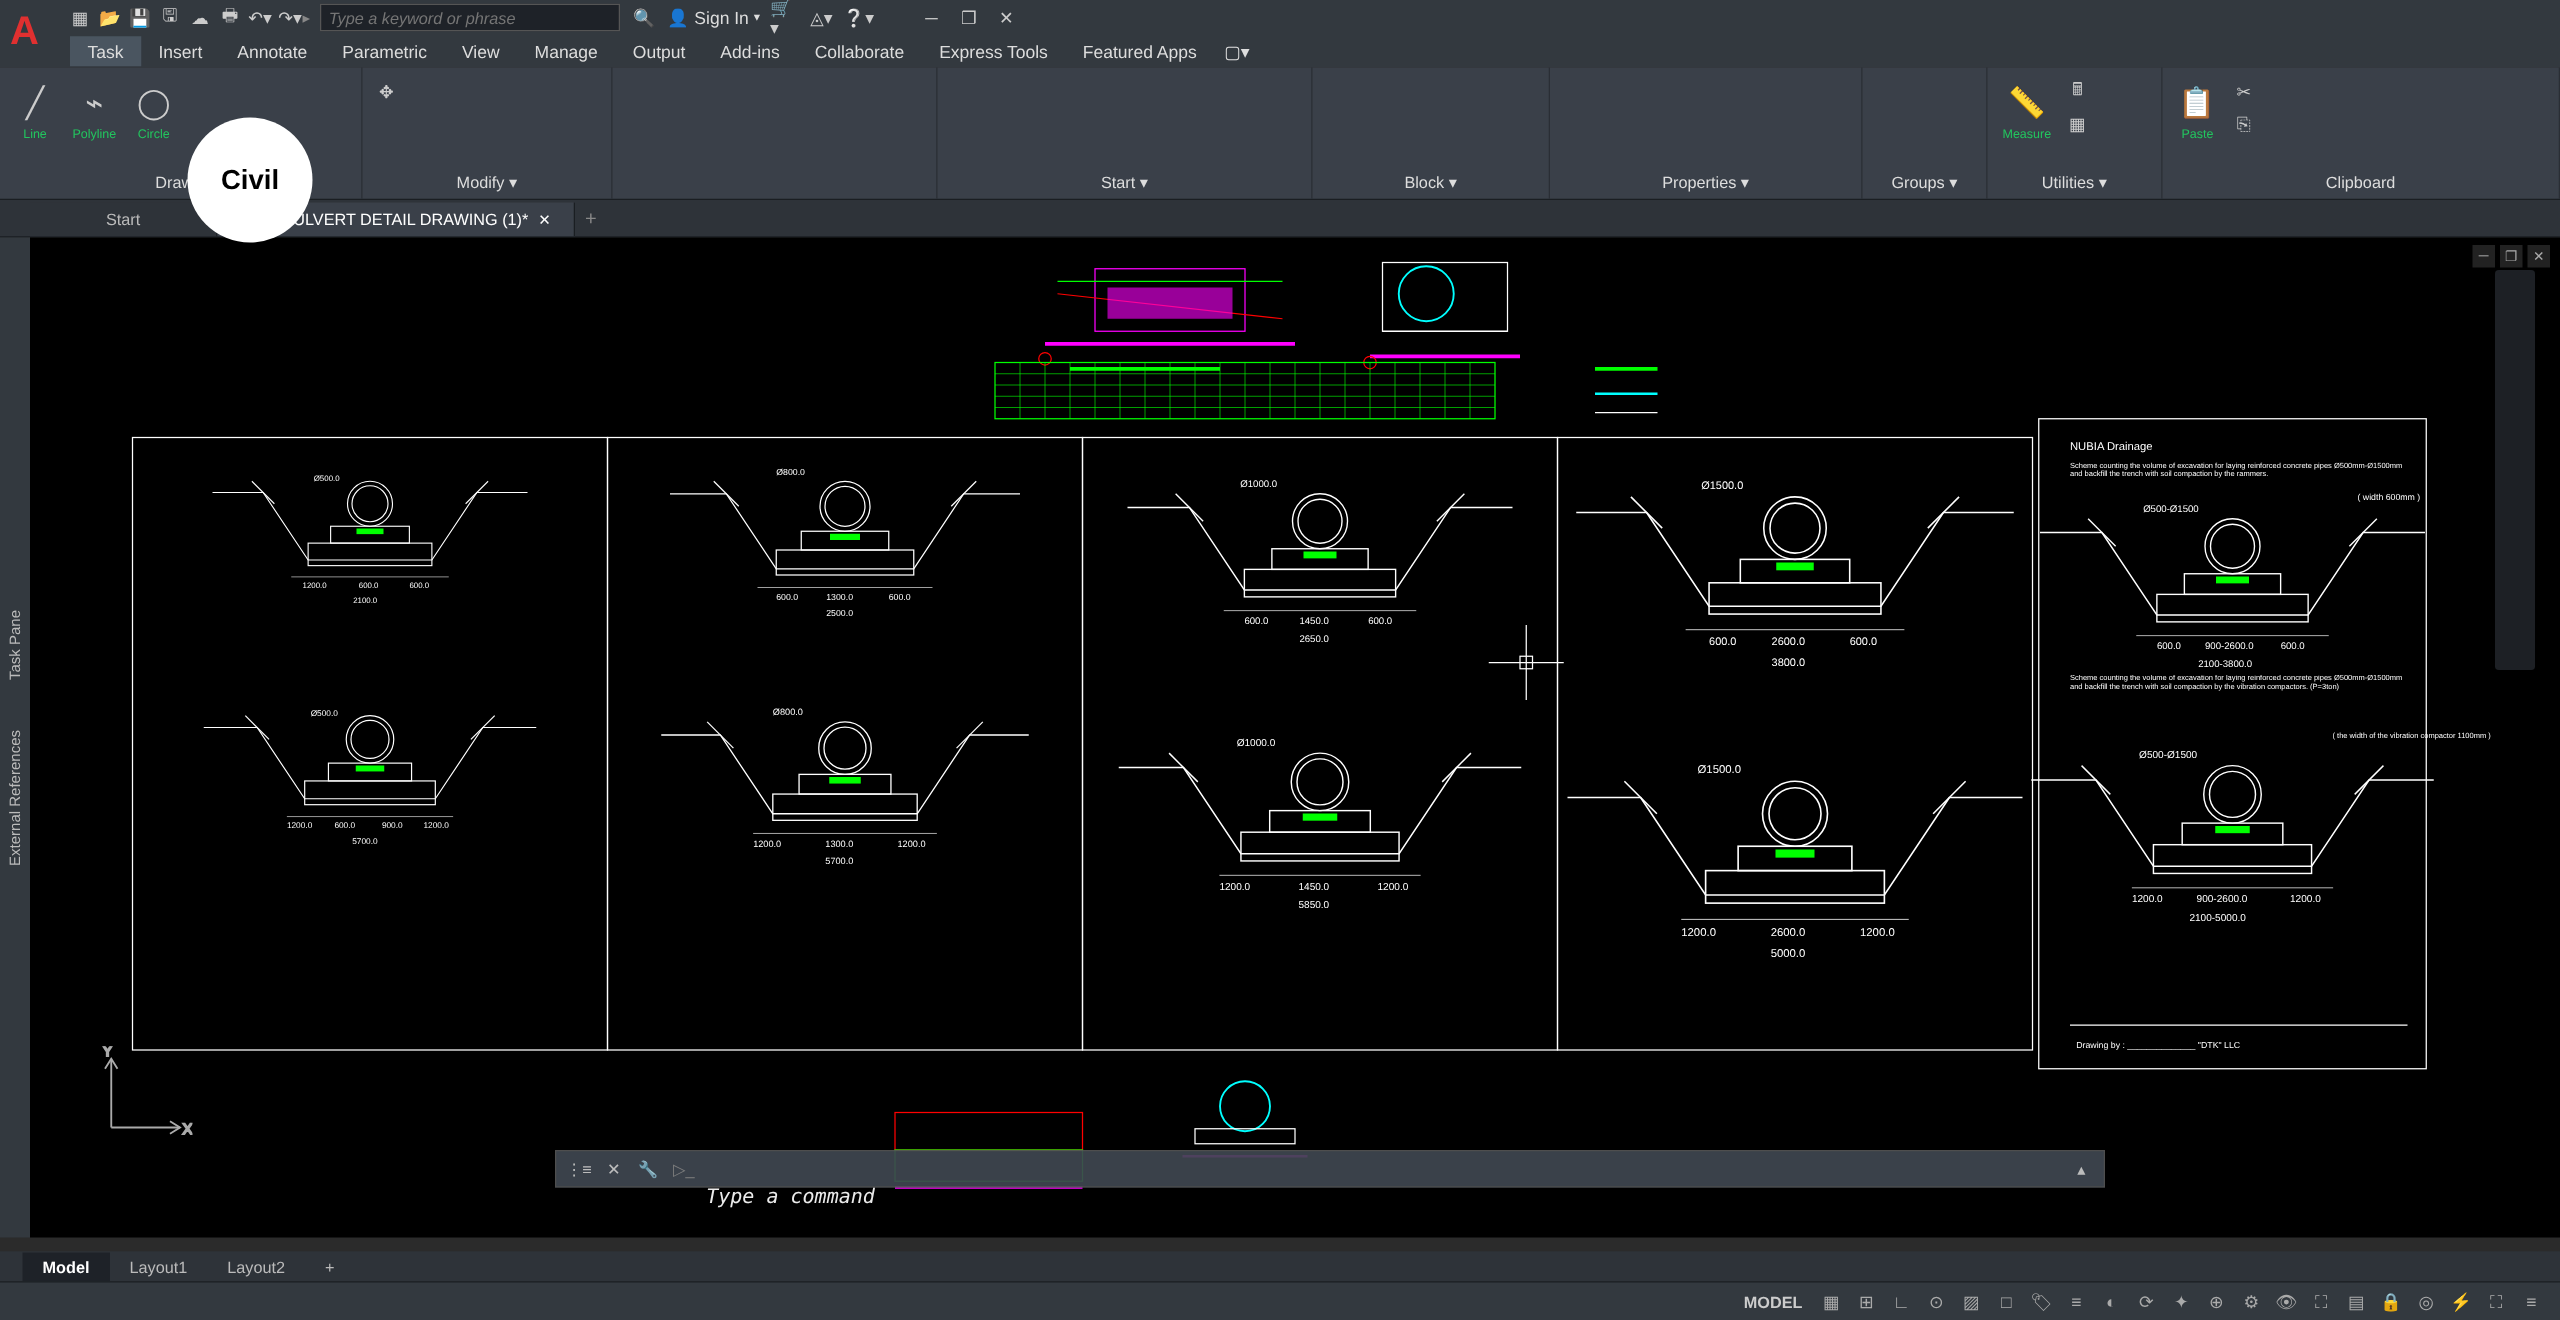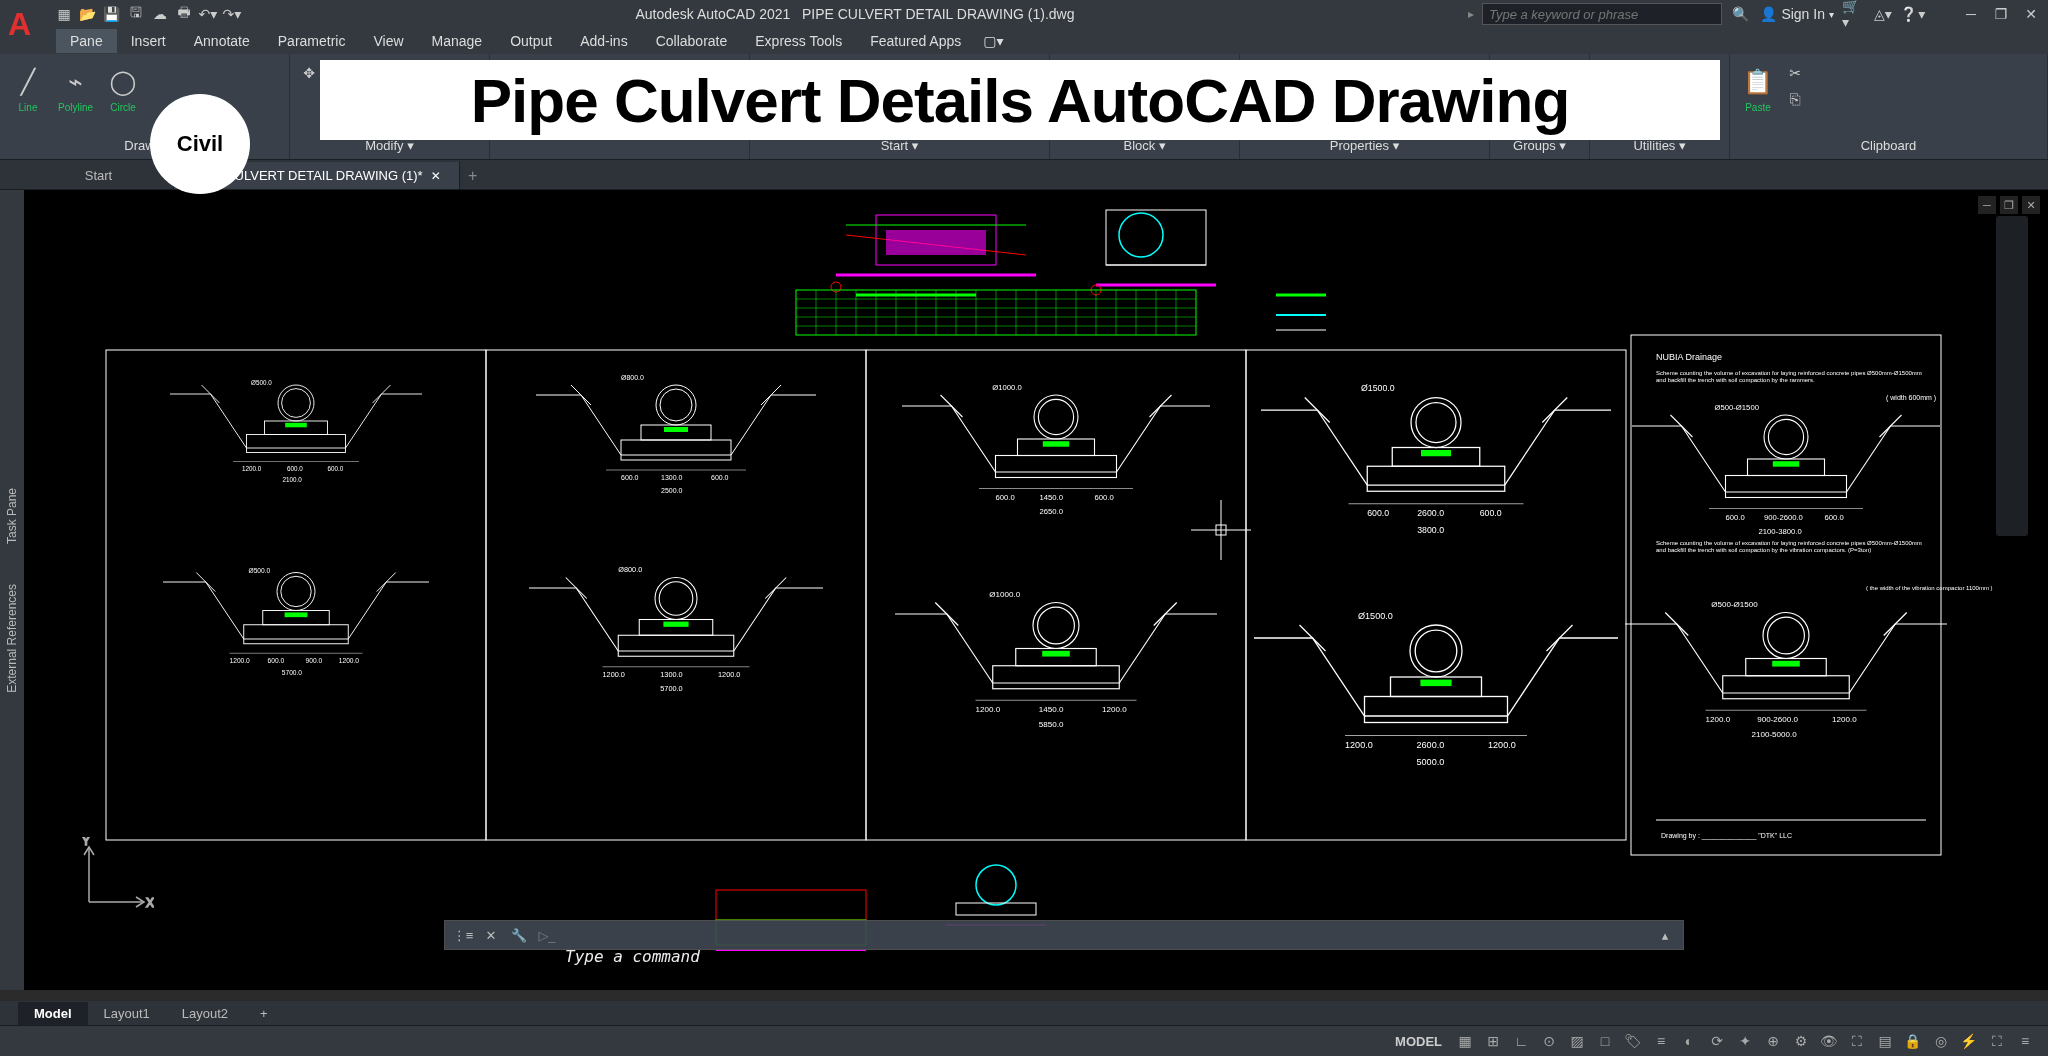--- a/index.html
+++ b/index.html
@@ -86,44 +86,41 @@
   <div class="qat" style="margin-left:48px;">
     <div class="qat-btn">▦</div>
     <div class="qat-btn">📂</div>
     <div class="qat-btn">💾</div>
     <div class="qat-btn">🖫</div>
     <div class="qat-btn">☁</div>
     <div class="qat-btn">🖶</div>
     <div class="qat-btn">↶▾</div>
     <div class="qat-btn">↷▾</div>
   </div>
-  <div class="app-title">
-    <span>Autodesk AutoCAD 2021</span>&nbsp;&nbsp;&nbsp;<span>PIPE CULVERT DETAIL DRAWING (1).dwg</span>
-  </div>
   <div class="title-right">
     <span style="color:#888;">▸</span>
     <input class="search-box" placeholder="Type a keyword or phrase" style="">
     <div class="wc">🔍</div>
     <div class="sign-in">
       <span>👤</span>
       <span>Sign In</span>
       <span style="font-size:10px;">▾</span>
     </div>
     <div class="wc">🛒▾</div>
     <div class="wc">◬▾</div>
     <div class="wc">❔▾</div>
     <div style="width:20px;"></div>
     <div class="wc">─</div>
     <div class="wc">❐</div>
     <div class="wc">✕</div>
   </div>
 </div>
 
 <div class="menubar">
-  <div class="menu-item active">Pane</div>
+  <div class="menu-item active">Task</div>
   <div class="menu-item">Insert</div>
   <div class="menu-item">Annotate</div>
   <div class="menu-item">Parametric</div>
   <div class="menu-item">View</div>
   <div class="menu-item">Manage</div>
   <div class="menu-item">Output</div>
   <div class="menu-item">Add-ins</div>
   <div class="menu-item">Collaborate</div>
   <div class="menu-item">Express Tools</div>
   <div class="menu-item">Featured Apps</div>
@@ -194,21 +191,20 @@
           <div class="lbl">Paste</div>
         </div>
       <div style="display:flex;flex-direction:column;gap:4px;">
         <div class="small-tool">✂</div>
         <div class="small-tool">⎘</div>
       </div>
     </div>
     <div class="panel-title">Clipboard</div>
   </div>
 
-  <div class="overlay-banner">Pipe Culvert Details AutoCAD Drawing</div>
   <div class="civil-logo">
       <span>Civil</span>
     </div>
 </div>
 
 <div class="doctabs">
   <div class="doctab" style="width:150px;justify-content:center;">
       <span>Start</span>
     </div>
   <div class="doctab active">

